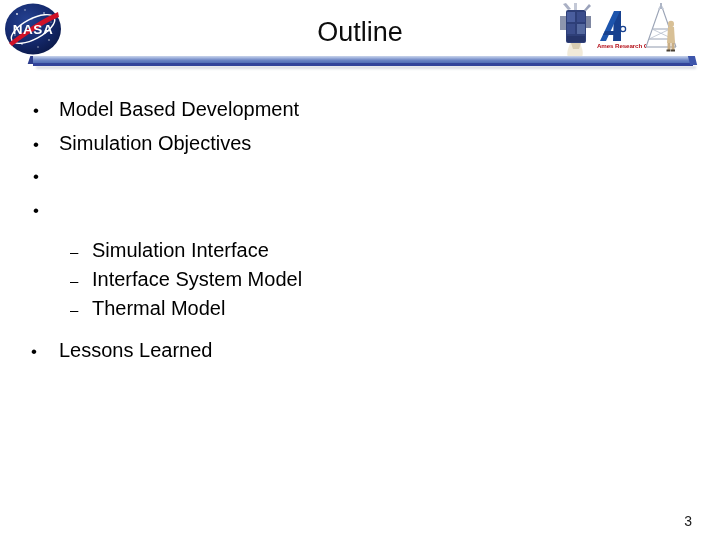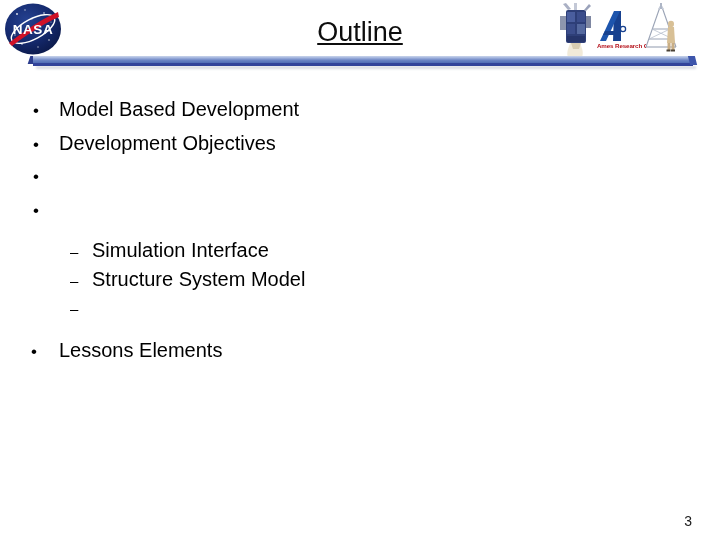--- a/index.html
+++ b/index.html
@@ -38,21 +38,20 @@
     left: 160px;
     top: 16px;
     width: 400px;
     text-align: center;
     font-size: 27px;
     line-height: 32px;
     font-weight: 400;
     color: #0d0d0d;
     letter-spacing: 0px;
     white-space: nowrap;
-    text-decoration: underline;
   }
 
   #header-logos {
     position: absolute;
     right: 2px;
     top: 1px;
     width: 128px;
     height: 58px;
   }
   #spacecraft-logo {
@@ -314,43 +313,44 @@
 </div>
 
 <div id="outline-list">
 
   <div class="bullet-row level1">
     <span class="marker">•</span>
     <span class="bullet-text">Model Based Development</span>
   </div>
   <div class="bullet-row level1">
     <span class="marker">•</span>
-    <span class="bullet-text">Development Objectives</span>
+    <span class="bullet-text">Simulation Objectives</span>
   </div>
   <div class="bullet-row level1">
     <span class="marker">•</span>
   </div>
   <div class="bullet-row level1">
     <span class="marker">•</span>
   </div>
 
   <div id="sub-list">
     <div class="bullet-row level2">
       <span class="marker">–</span>
       <span class="bullet-text">Simulation Interface</span>
     </div>
     <div class="bullet-row level2">
       <span class="marker">–</span>
-      <span class="bullet-text">Structure System Model</span>
+      <span class="bullet-text">Interface System Model</span>
     </div>
     <div class="bullet-row level2">
       <span class="marker">–</span>
+      <span class="bullet-text">Thermal Model</span>
     </div>
   </div>
 
   <div id="final-bullet" class="bullet-row level1">
     <span class="marker">•</span>
-    <span class="bullet-text">Lessons Elements</span>
+    <span class="bullet-text">Lessons Learned</span>
   </div>
 
 </div>
 
 <div id="page-number">3</div>
 
 </body></html>

